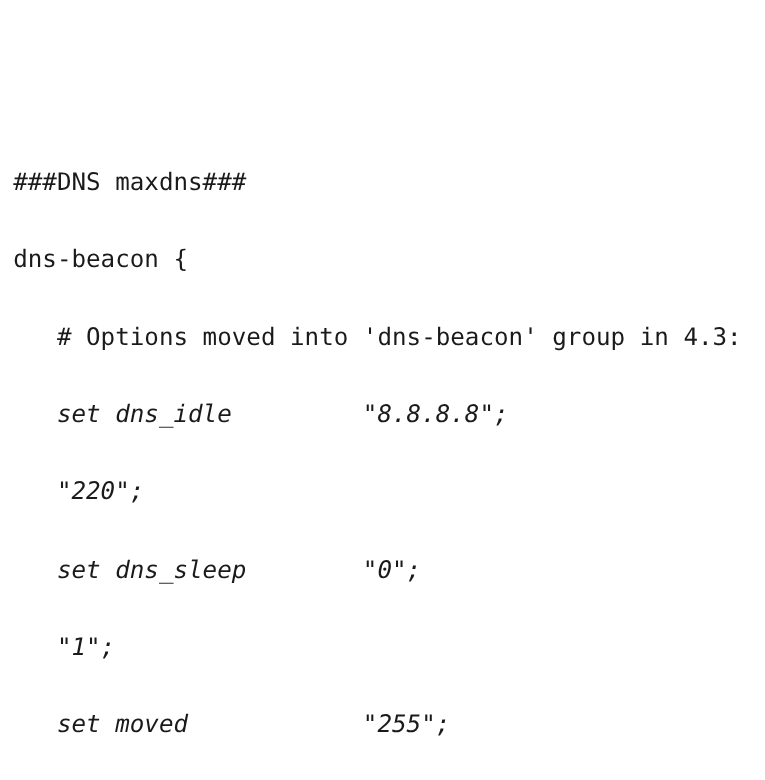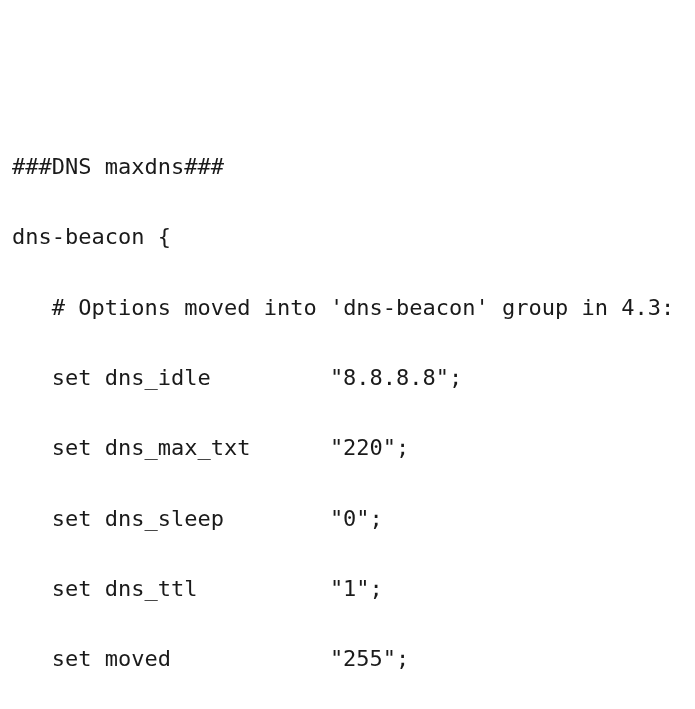--- a/index.html
+++ b/index.html
@@ -9,36 +9,36 @@
     font-family: ui-monospace, SFMono-Regular, "SF Mono", Menlo, Consolas, monospace;
     font-size: 22px;
     line-height: 1.6;
     color: #1a1a1a;
     white-space: pre;
     width: 695px;
     box-sizing: border-box;
   }
   .line { display: block; }
   .indent1 { padding-left: 3ch; }
-  .kv { display: flex; }
+  .kv { display: flex; font-style: italic; }
   .key { display: inline-block; min-width: 21ch; }
   .val { display: inline-block; }
 </style>
 </head>
 <body>
 
 
 
 <span class="line">###DNS maxdns###</span>
 <span class="line">dns-beacon {</span>
 <span class="line indent1"># Options moved into 'dns-beacon' group in 4.3:</span>
 <span class="line indent1 kv"><span class="key">set dns_idle</span><span class="val">"8.8.8.8";</span></span>
-<span class="line indent1 kv"><span class="key">set dns_max_txt</span><span class="val">"220";</span></span>
+<span class="line indent1 kv"><span class="val">"220";</span></span>
 <span class="line indent1 kv"><span class="key">set dns_sleep</span><span class="val">"0";</span></span>
-<span class="line indent1 kv"><span class="key">set dns_ttl</span><span class="val">"1";</span></span>
+<span class="line indent1 kv"><span class="val">"1";</span></span>
 <span class="line indent1 kv"><span class="key">set moved</span><span class="val">"255";</span></span>
 
 
 
 
 
 
 
 
 

